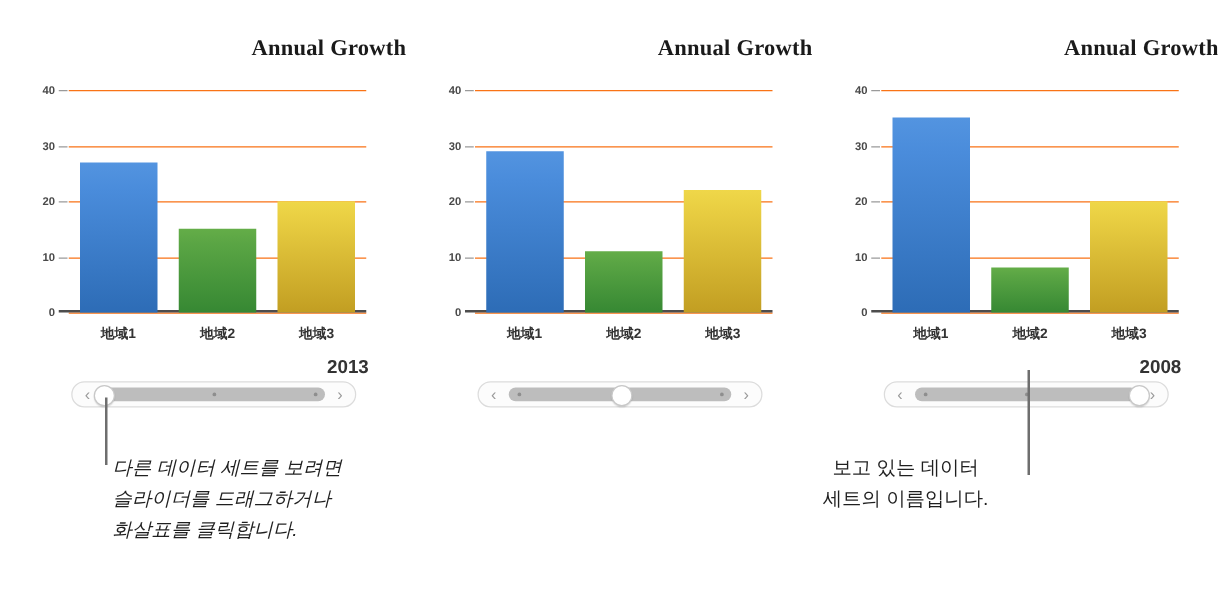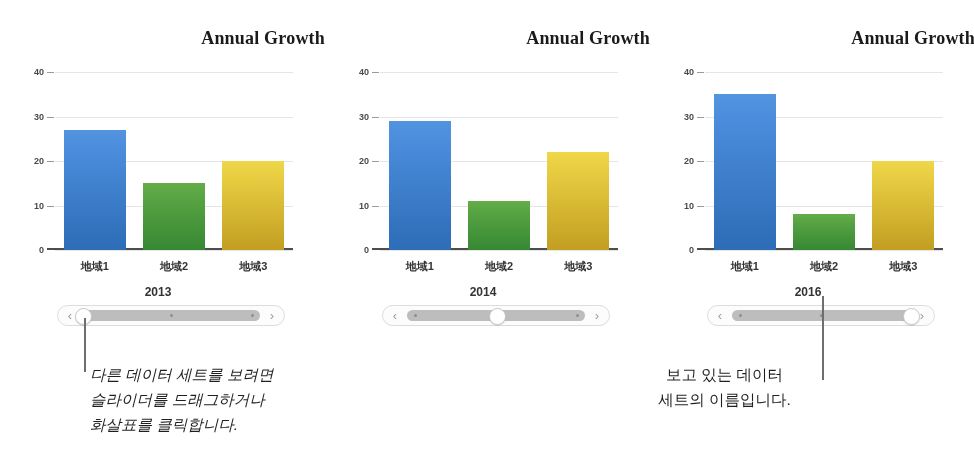--- a/index.html
+++ b/index.html
@@ -45,21 +45,21 @@
     left: 55px;
     top: 72px;
     width: 238px;
     height: 178px;
   }
   .gridline {
     position: absolute;
     left: 0;
     width: 100%;
     height: 1px;
-    background: #e5e5e5;
+    background: #f97316;
   }
   .tick-stub {
     position: absolute;
     width: 7px;
     height: 1px;
     background: #9a9a9a;
     left: -8px;
   }
   .ylabel {
     position: absolute;
@@ -112,24 +112,24 @@
     text-align: center;
     font-size: 11px;
     font-weight: bold;
     color: #333333;
     white-space: nowrap;
   }
 
   .series-label {
     position: absolute;
     top: 285px;
-    left: 39px;
+    left: 57px;
     width: 238px;
-    text-align: center;
-    font-size: 12px;
+    text-align: right;
+    font-size: 15px;
     font-weight: bold;
     color: #333333;
   }
 
   
   .slider {
     position: absolute;
     top: 305px;
     height: 21px;
     border: 1px solid #dcdcdc;
@@ -282,21 +282,20 @@
       <div class="bar-slot">
         <div class="bar c1" style="height: 27.5%;"></div>
         <div class="cat-label">地域2</div>
       </div>
       <div class="bar-slot">
         <div class="bar c2" style="height: 55%;"></div>
         <div class="cat-label">地域3</div>
       </div>
     </div>
   </div>
-  <div class="series-label">2014</div>
 </div>
 
 <div class="panel" id="panel-2">
   <div class="chart-title">Annual Growth</div>
   <div class="plot">
     <div class="gridline" style="top:0%">
         <span class="tick-stub"></span>
         <span class="ylabel">40</span>
       </div>
     <div class="gridline" style="top:25%">
@@ -323,21 +322,21 @@
       <div class="bar-slot">
         <div class="bar c1" style="height: 20%;"></div>
         <div class="cat-label">地域2</div>
       </div>
       <div class="bar-slot">
         <div class="bar c2" style="height: 50%;"></div>
         <div class="cat-label">地域3</div>
       </div>
     </div>
   </div>
-  <div class="series-label">2016</div>
+  <div class="series-label">2008</div>
 </div>
 
 <div class="slider" id="slider-0">
   <div class="arrow left">‹</div>
   <div class="track">
     <div class="knob" style="left: 0%;"></div>
   <div class="track-dot" style="left: 50%;"></div>
       <div class="track-dot" style="left: calc(100% - 8px);"></div>
     </div>
   <div class="arrow right">›</div>

